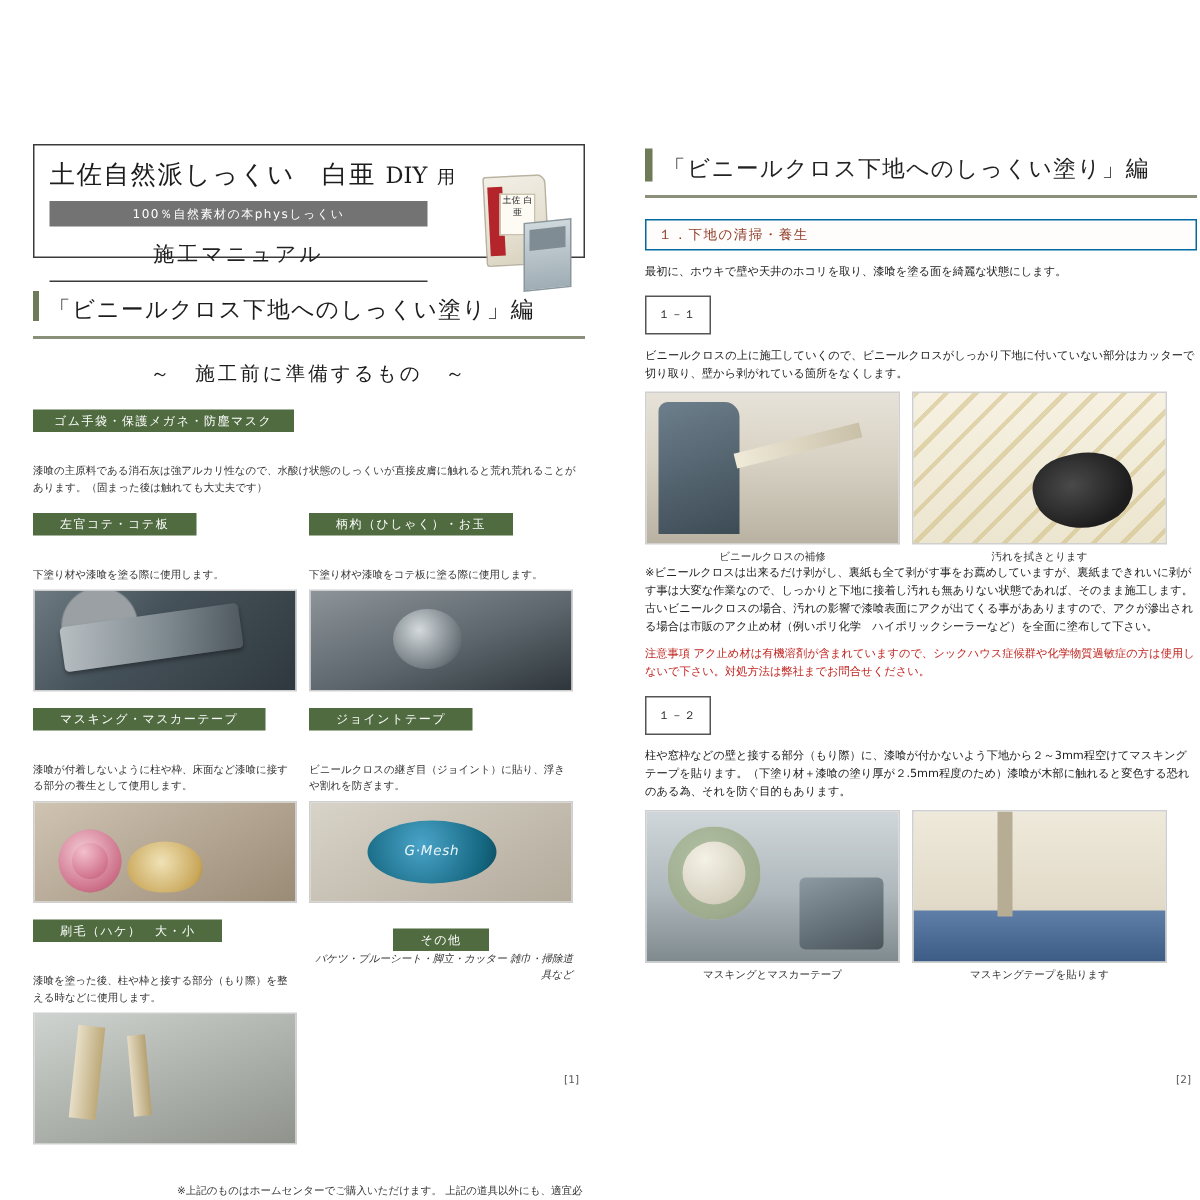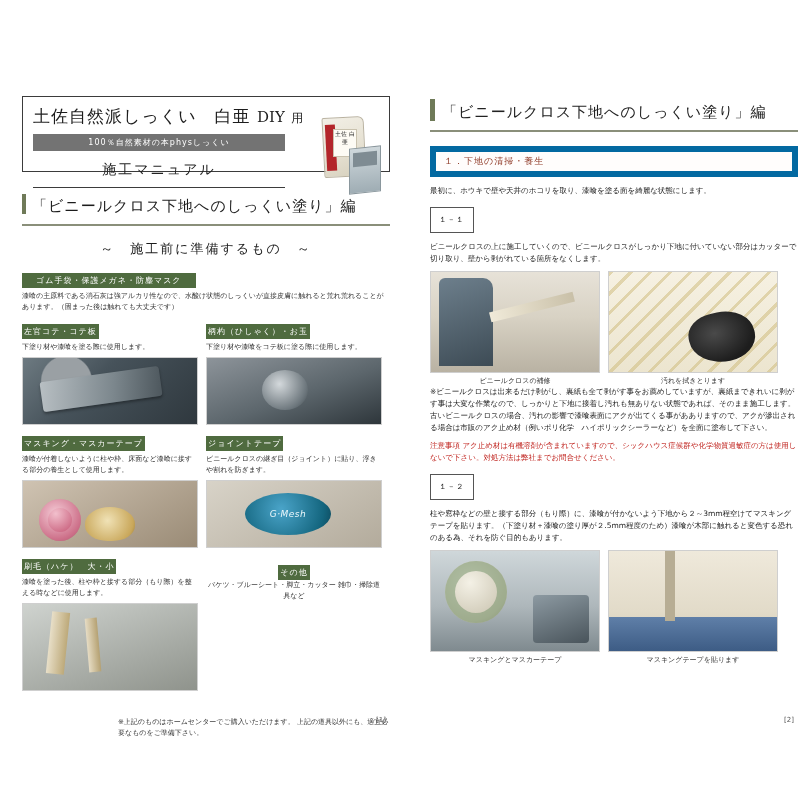--- a/index.html
+++ b/index.html
@@ -174,29 +174,29 @@
     letter-spacing: 2px;
     color: #1c1c1c;
   }
 
   
   .item-label {
     display: inline-block;
     background: #4f6b3f;
     color: #fff;
     font-size: 8px;
-    padding: 2px 2px;
+    padding: 2px 18px;
     letter-spacing: 1px;
   }
   .item-label.wide { padding: 2px 14px; }
   .item-desc {
     font-size: 7px;
     line-height: 11px;
     color: #333;
-    margin-top: 3px;
+    margin-top: 21px;
   }
   .two-col {
     display: flex;
     gap: 8px;
     margin-top: 6px;
   }
   .col { width: 176px; }
 
   .photo {
     position: relative;
@@ -297,21 +297,22 @@
     width: 12px; height: 54px;
     background: linear-gradient(90deg,#e6dcc4,#b5a172);
     transform: rotate(-5deg);
   }
 
   .other-box { margin-top: 6px; }
   .other-list {
     font-size: 7px;
     line-height: 11px;
     color: #333;
-    text-align: center;
+    text-align: right;
+    font-style: italic;
   }
   .note {
     margin-top: 26px;
     font-size: 7px;
     line-height: 11px;
     color: #333;
     text-align: left;
     padding-left: 96px;
   }
 
@@ -327,21 +328,21 @@
     width: 5px; height: 22px;
     background: #6f7a58;
   }
   .chapter-head-r .txt {
     font-family: "DejaVu Serif", "Liberation Serif", serif;
     font-size: 15px;
     letter-spacing: 1px;
   }
   .step-head {
     margin-top: 14px;
-    border: 6px solid #0369a1;
+    border: 1px solid #0369a1;
     color: #8f3a27;
     font-size: 9px;
     padding: 3px 8px;
     letter-spacing: 1px;
     background: #fffdfc;
   }
   .body-txt {
     font-size: 7.5px;
     line-height: 12px;
     margin-top: 8px;

